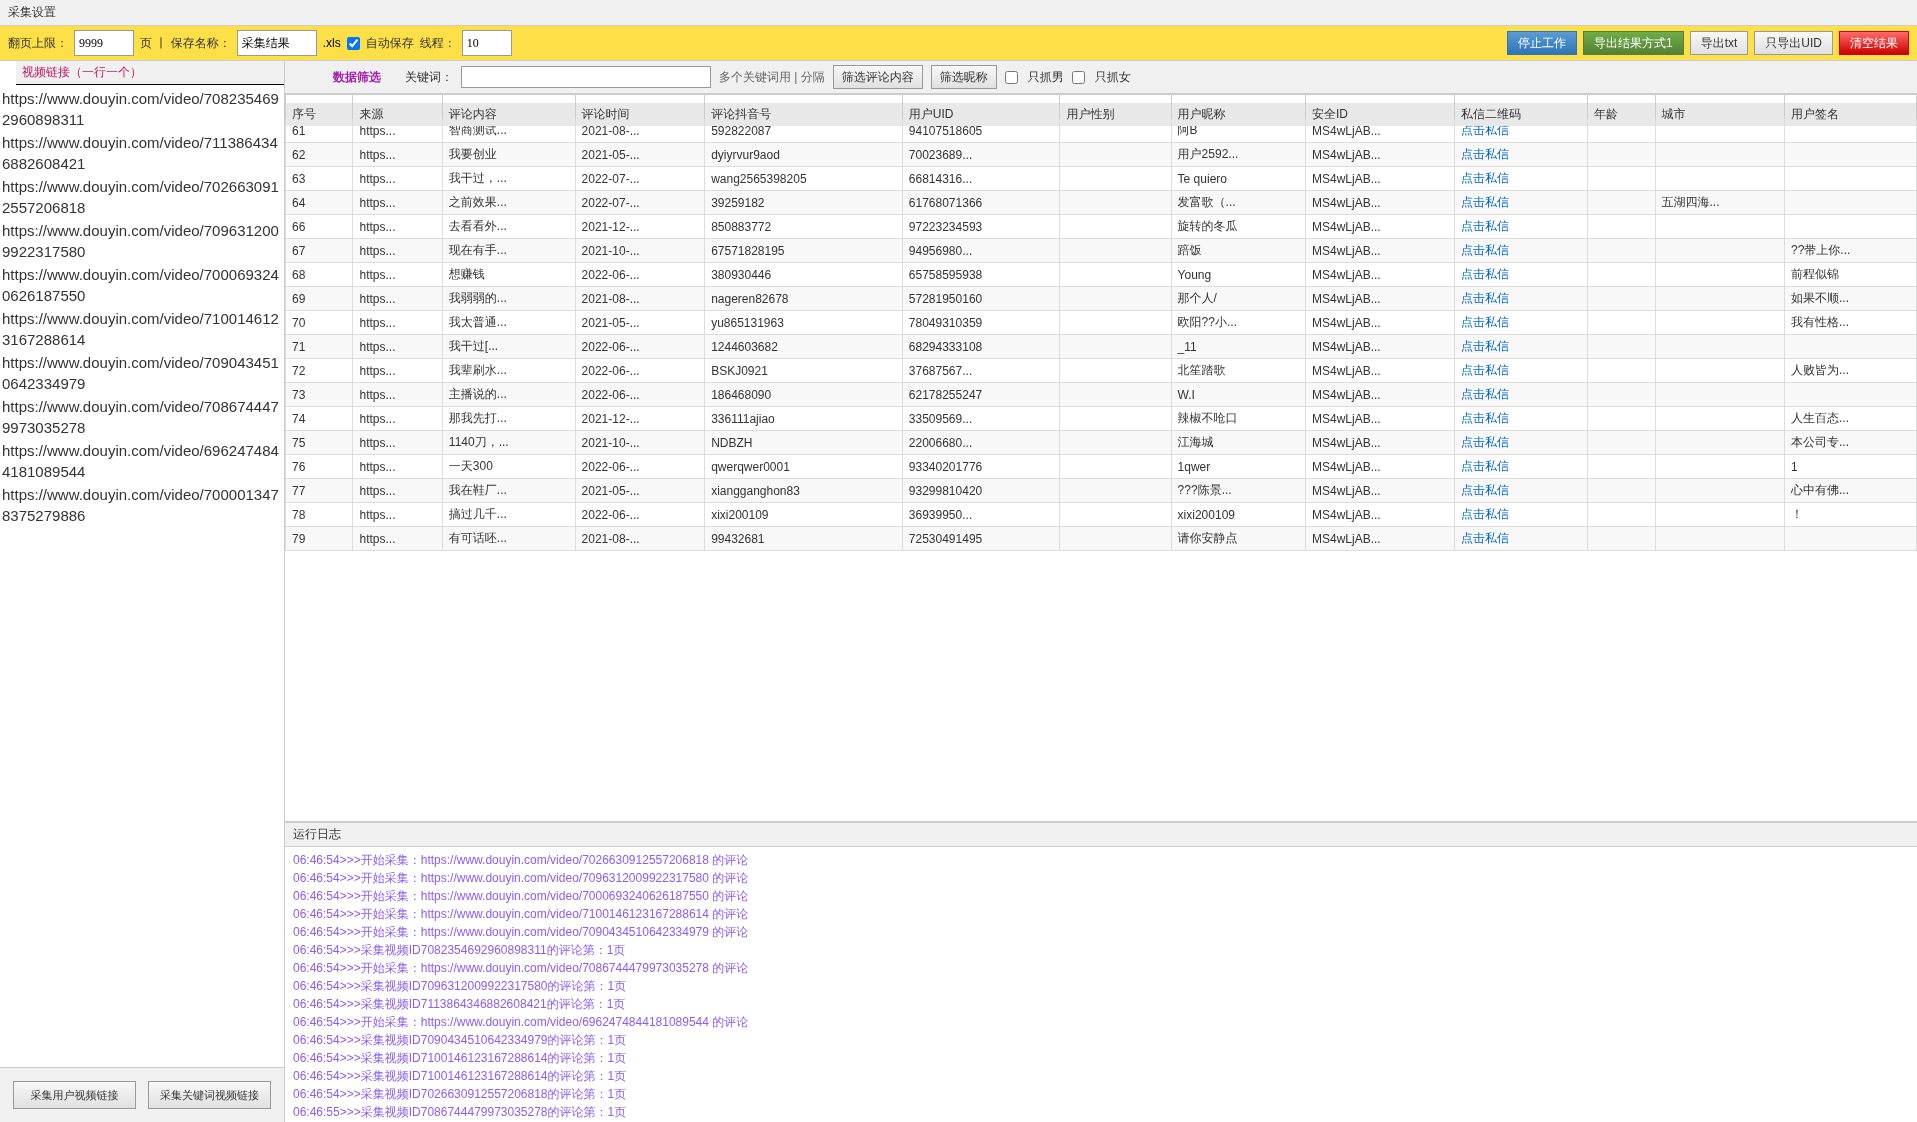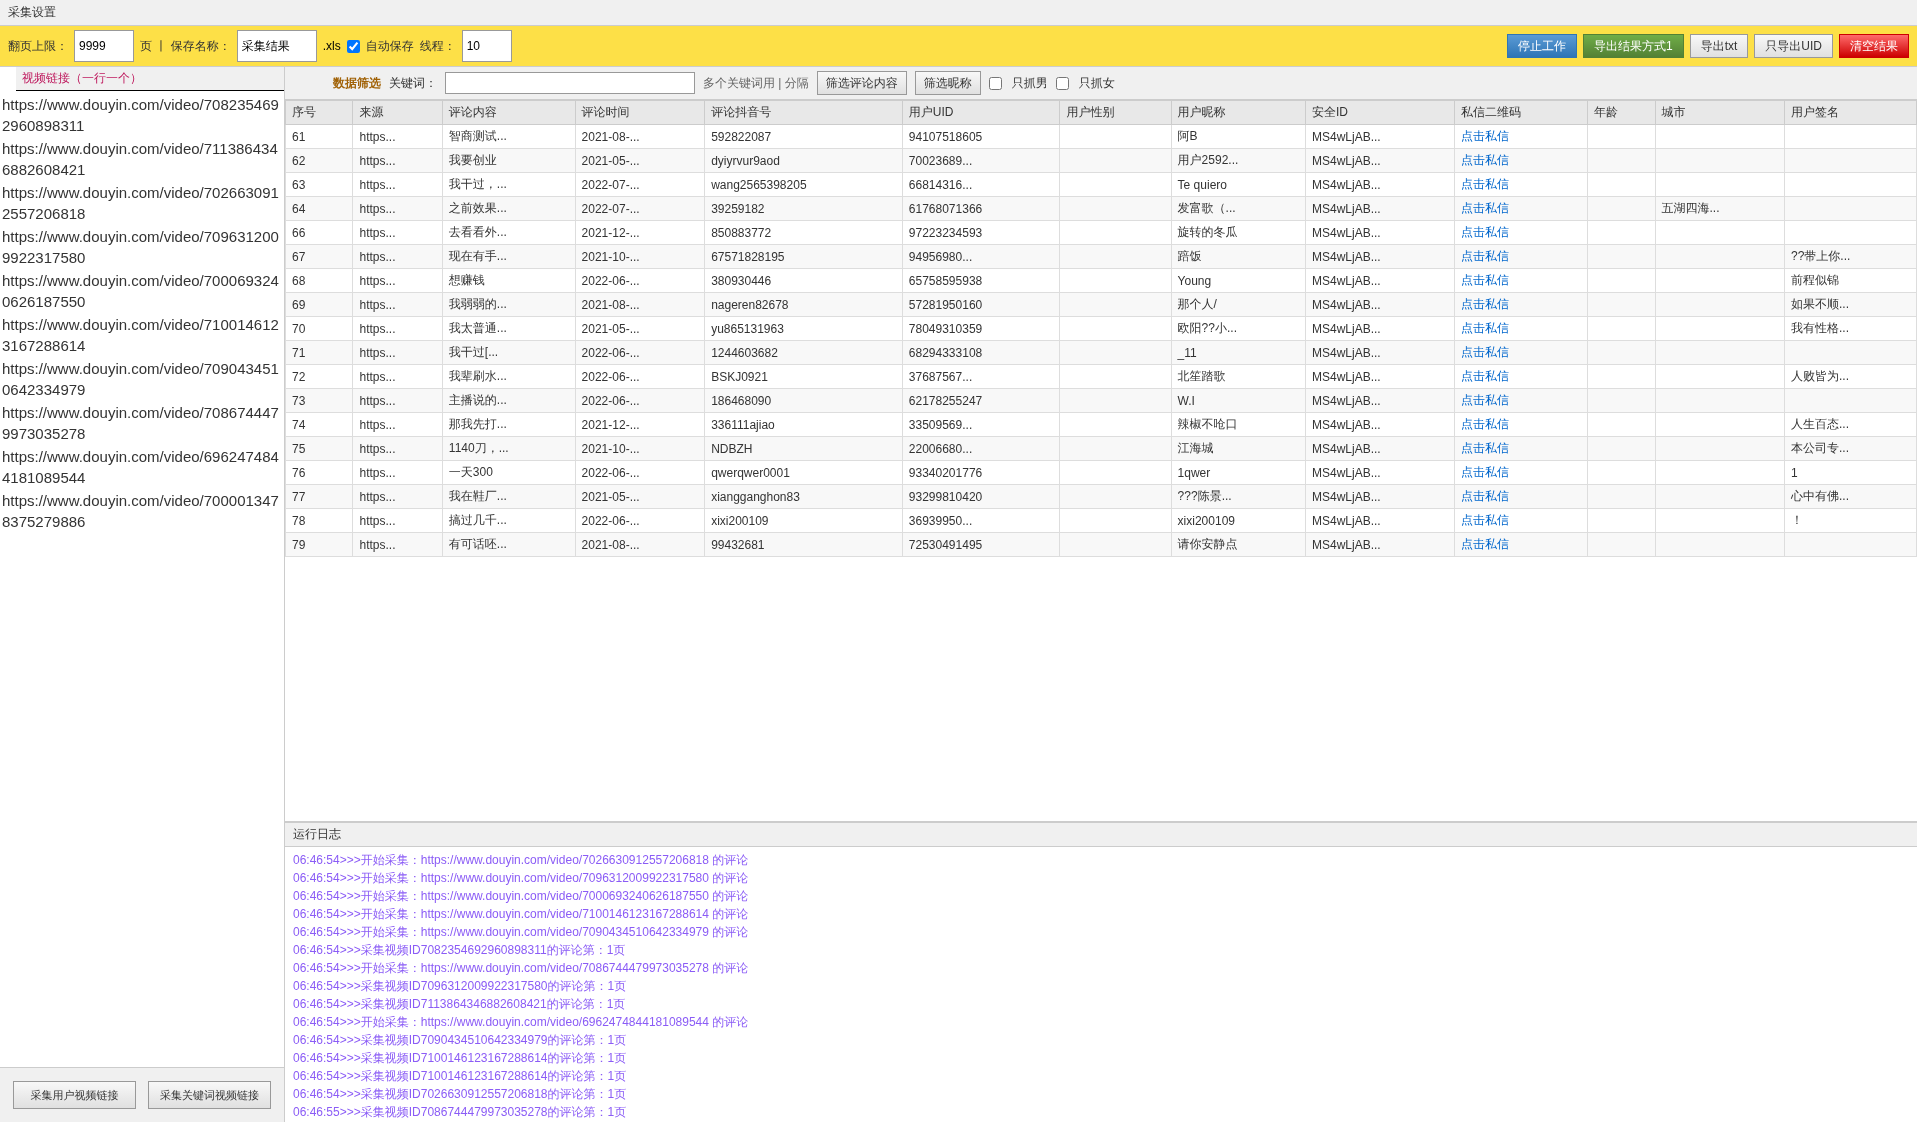--- a/index.html
+++ b/index.html
@@ -7,21 +7,21 @@
     
     .main-container { width: 1917px; height: 1122px; background: #f0f0f0; display: flex; flex-direction: column; }
     
     
     .title-bar { background: #f0f0f0; padding: 4px 8px; border-bottom: 1px solid #ccc; }
     .title-bar span { font-size: 12px; color: #333; }
     
     
     .top-controls { background: #fde047; padding: 4px 8px; display: flex; align-items: center; gap: 6px; border-bottom: 1px solid #ccc; }
     .top-controls label { color: #333; white-space: nowrap; }
-    .top-controls input[type="text"] { border: 1px solid #999; padding: 2px 4px; height: 32px; }
+    .top-controls input[type="text"] { border: 1px solid #999; padding: 2px 4px; height: 26px; font-family: Liberation Serif, serif; }
     .top-controls input.page-limit { width: 60px; }
     .top-controls input.thread-count { width: 50px; }
     .top-controls .save-name-input { width: 80px; }
     .btn { border: 1px solid #999; background: linear-gradient(to bottom, #f8f8f8, #e0e0e0); padding: 2px 10px; height: 24px; cursor: pointer; color: #333; white-space: nowrap; }
     .btn-blue { background: linear-gradient(to bottom, #5b9bd5, #2e75b6); color: white; border-color: #2e75b6; }
     .btn-green { background: linear-gradient(to bottom, #70ad47, #538135); color: white; border-color: #538135; }
     .btn-red { background: linear-gradient(to bottom, #ff6b6b, #cc0000); color: white; border-color: #cc0000; }
     
     
     .content-area { display: flex; flex: 1; overflow: hidden; }
@@ -32,31 +32,31 @@
     .left-panel-content { flex: 1; overflow-y: auto; padding: 2px; }
     .video-link { font-size: 15px; color: #333; word-break: break-all; line-height: 1.4; padding: 1px 0; }
     .left-panel-buttons { display: flex; padding: 13px; gap: 12px; border-top: 1px solid #ccc; background: #f0f0f0; }
     .left-panel-buttons .btn { flex: 1; font-size: 11px; height: 28px; }
     
     
     .right-panel { flex: 1; display: flex; flex-direction: column; overflow: hidden; }
     
     
     .filter-area { background: #f0f0f0; padding: 4px 8px; border-bottom: 1px solid #ccc; display: flex; align-items: center; gap: 8px; }
-    .filter-area .section-title { font-weight: bold; color: #a16207; margin-right: 0; padding-left: 40px; }
+    .filter-area .section-title { font-weight: bold; color: #a21caf; margin-right: 16px; padding-left: 40px; }
     .filter-area label { color: #333; }
     .filter-area input[type="text"] { border: 1px solid #999; padding: 2px 4px; height: 22px; width: 250px; }
     .filter-area .btn { height: 24px; padding: 2px 8px; }
     .filter-area input[type="checkbox"] { margin-right: 2px; }
     
     
     .table-area { flex: 1; overflow: auto; background: white; border-bottom: 1px solid #ccc; }
     
     table { border-collapse: collapse; width: 100%; min-width: 1200px; }
-    table th { background: #e8e8e8; border: 1px solid #ccc; padding: 3px 6px; text-align: left; white-space: nowrap; font-weight: normal; color: #333; position: sticky; top: 0; z-index: 10; }
+    table th { background: #e8e8e8; border: 1px solid #ccc; padding: 3px 6px; text-align: left; white-space: nowrap; font-weight: normal; color: #333; position: sticky; top: 8px; z-index: 10; }
     table td { border: 1px solid #ddd; padding: 3px 6px; white-space: nowrap; color: #333; max-width: 150px; overflow: hidden; text-overflow: ellipsis; }
     table tr:nth-child(even) { background: #f8f8f8; }
     
     
     .log-area { height: 300px; background: white; display: flex; flex-direction: column; }
     .log-header { background: #f0f0f0; padding: 3px 8px; border-bottom: 1px solid #ccc; border-top: 1px solid #ccc; font-size: 12px; color: #333; }
     .log-content { flex: 1; overflow-y: auto; padding: 4px 8px; background: white; font-size: 11px; color: #333; font-family: Consolas, "Courier New", monospace; }
     .log-line { line-height: 1.5; color: #8b5cf6; }
     
     ::-webkit-scrollbar { width: 10px; height: 10px; }

